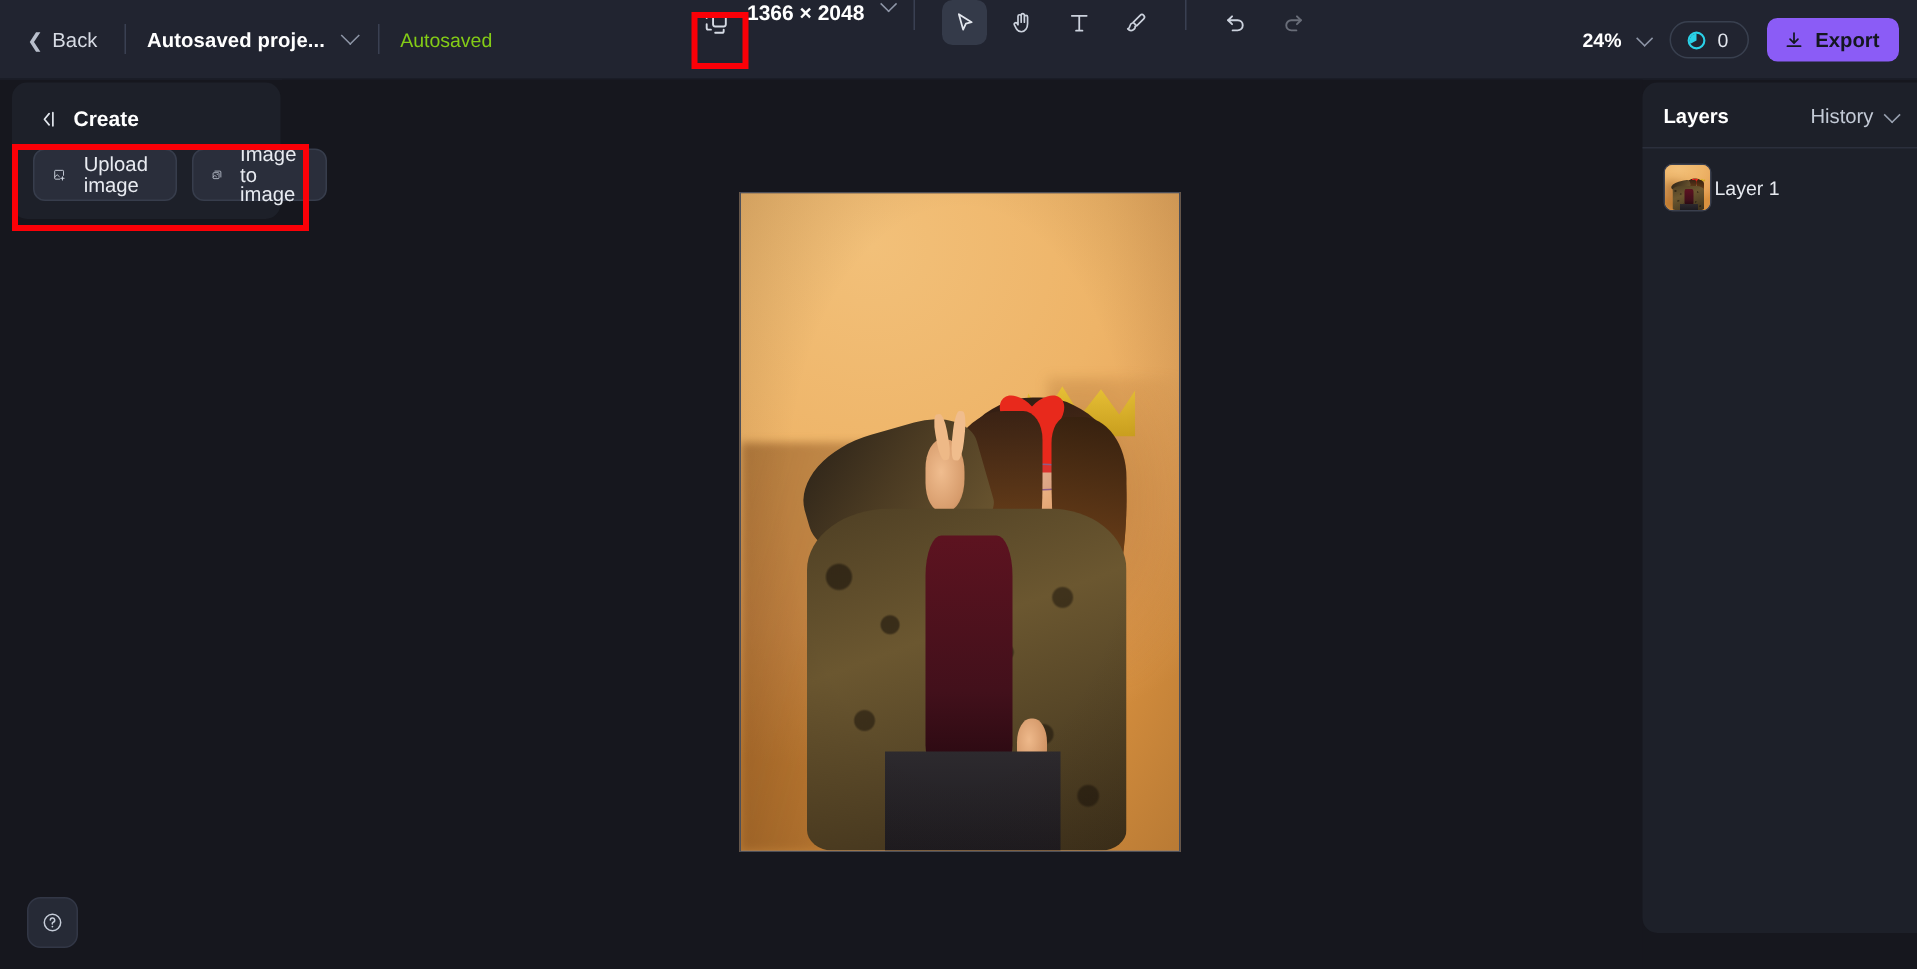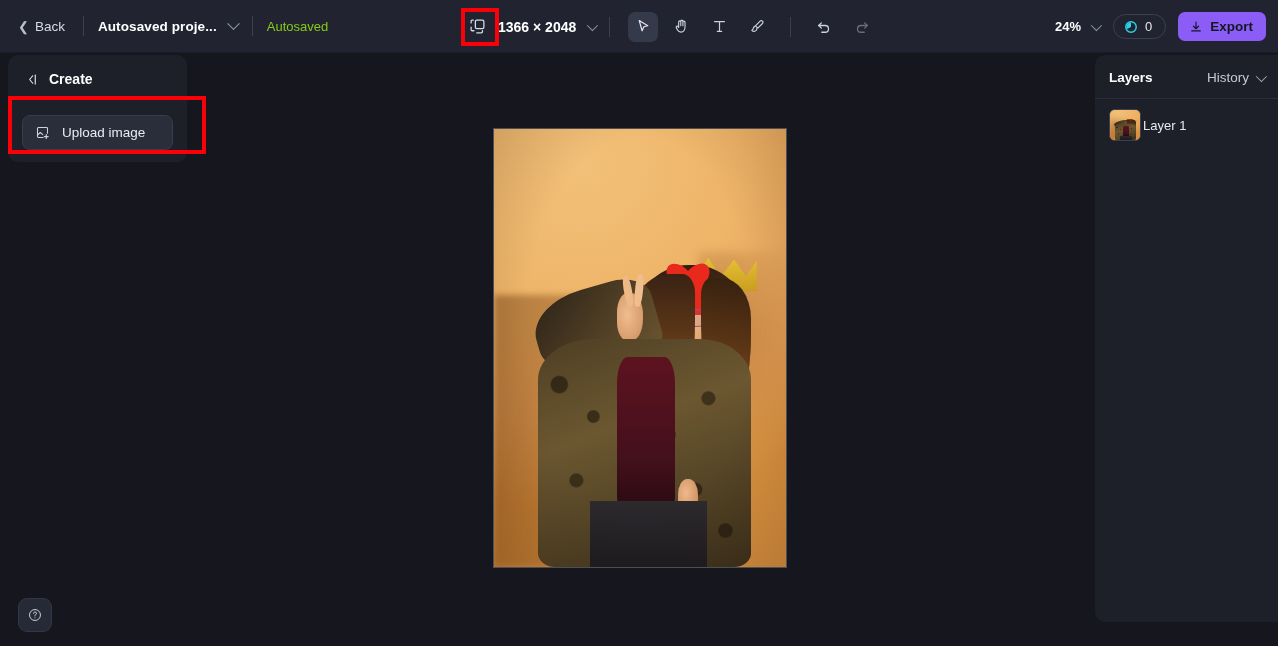--- a/index.html
+++ b/index.html
@@ -30,21 +30,21 @@
   .chev-down {
     display: inline-block; width: 9px; height: 9px;
     border-right: 1.4px solid #8f97a8; border-bottom: 1.4px solid #8f97a8;
     transform: rotate(45deg) translate(-2px,-2px); margin-left: 12px;
     cursor: pointer;
   }
   .autosaved { color: #84cc16; font-size: 13px; }
 
   .tb-center {
     position: absolute; left: 462px; top: 0; height: 53px;
-    display: flex; align-items: center; gap: 0;
+    display: flex; gap: 0;
   }
   .canvas-size-icon {
     width: 30px; height: 30px; display: flex; align-items: center; justify-content: center;
     border-radius: 6px; cursor: pointer;
   }
   .dims { color: #ffffff; font-size: 14px; font-weight: bold; margin-left: 6px; }
   .dims-chev {
     display: inline-block; width: 8px; height: 8px;
     border-right: 1.4px solid #8f97a8; border-bottom: 1.4px solid #8f97a8;
     transform: rotate(45deg) translateY(-2px); margin-left: 11px; cursor: pointer;
@@ -83,24 +83,24 @@
   }
 
   
   .create-panel {
     position: absolute; left: 8px; top: 55px; width: 179px;
     background: #1d2029; border-radius: 10px;
     padding: 0 0 12px 0;
   }
   .create-head {
     display: flex; align-items: center; gap: 10px;
-    padding: 16px 16px 28px 16px;
+    padding: 16px 16px 12px 16px;
   }
   .create-title { color: #ffffff; font-size: 14px; font-weight: bold; }
-  .create-list { padding: 0 14px; display: flex; flex-direction: column; gap: 10px; }
+  .create-list { padding: 0 14px; display: flex; flex-direction: row; gap: 10px; }
   .create-item {
     display: flex; align-items: center; gap: 12px;
     background: #2a2e3b; border: 1px solid #373d4c;
     border-radius: 8px; height: 35px; padding: 0 12px;
     color: #e8ebf1; font-size: 13.5px; cursor: pointer;
   }
   .create-item .ci-label { line-height: 1; }
 
   
   .hl {
@@ -418,20 +418,29 @@
       <div class="create-item">
         <svg width="15" height="15" viewBox="0 0 24 24" fill="none">
           <path d="M20 13V5.5A1.5 1.5 0 0 0 18.5 4h-13A1.5 1.5 0 0 0 4 5.5v13A1.5 1.5 0 0 0 5.5 20H13" stroke="#cdd3de" stroke-width="1.7" stroke-linecap="round"></path>
           <path d="M4 16l4.5-4 4 3.5" stroke="#cdd3de" stroke-width="1.7" stroke-linecap="round" stroke-linejoin="round"></path>
           <path d="M18 15.5v6M15 18.5h6" stroke="#cdd3de" stroke-width="1.9" stroke-linecap="round"></path>
         </svg>
         <span class="ci-label">Upload image</span>
       </div>
 
 
+      <div class="create-item">
+        <svg width="15" height="15" viewBox="0 0 24 24" fill="none">
+          <rect x="3.5" y="7.5" width="13" height="13" rx="1.8" stroke="#cdd3de" stroke-width="1.7"></rect>
+          <path d="M3.5 17l4-3.5 3.5 3" stroke="#cdd3de" stroke-width="1.6" stroke-linecap="round" stroke-linejoin="round"></path>
+          <circle cx="12.6" cy="11.6" r="1.2" fill="#cdd3de"></circle>
+          <path d="M7.5 4h11A2 2 0 0 1 20.5 6v11" stroke="#cdd3de" stroke-width="1.7" stroke-linecap="round"></path>
+        </svg>
+        <span class="ci-label">Image to image</span>
+      </div>
 
     </div>
   </div>
 
   <div class="layers-panel">
     <div class="layers-head">
       <span class="layers-title">Layers</span>
       <span class="history-tab">
         <span>History</span>
         <span class="hist-chev"></span>

